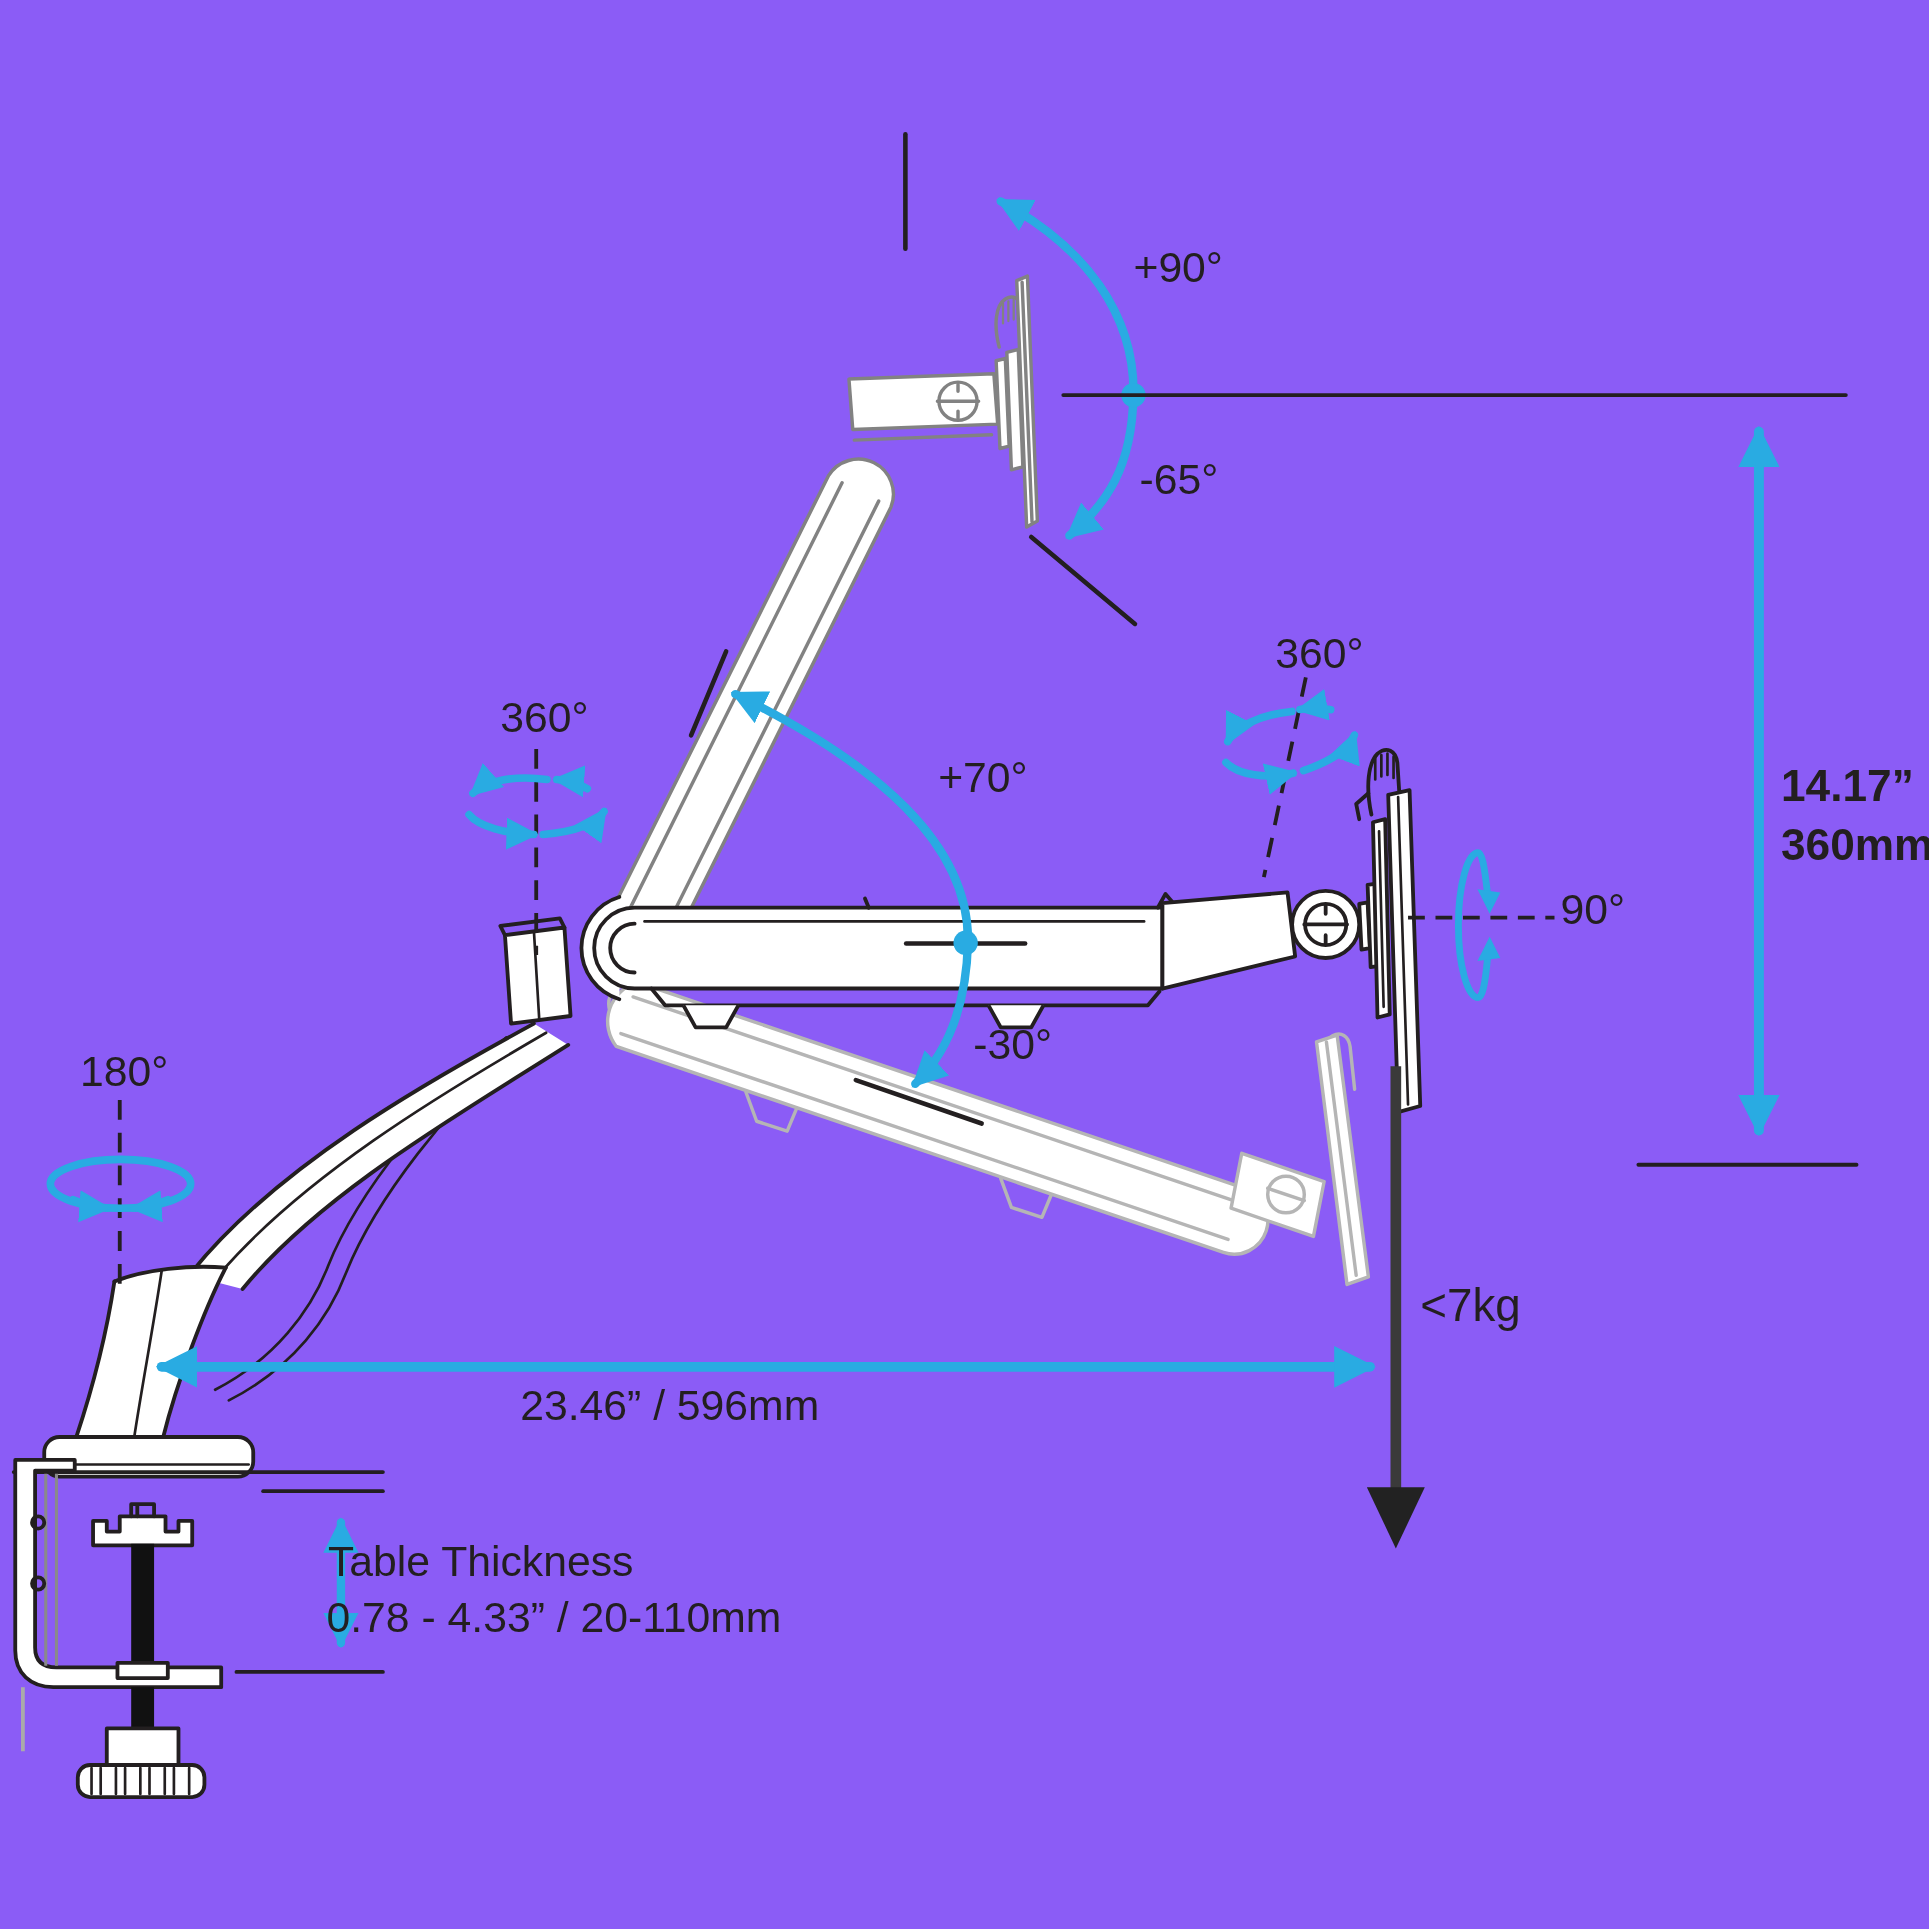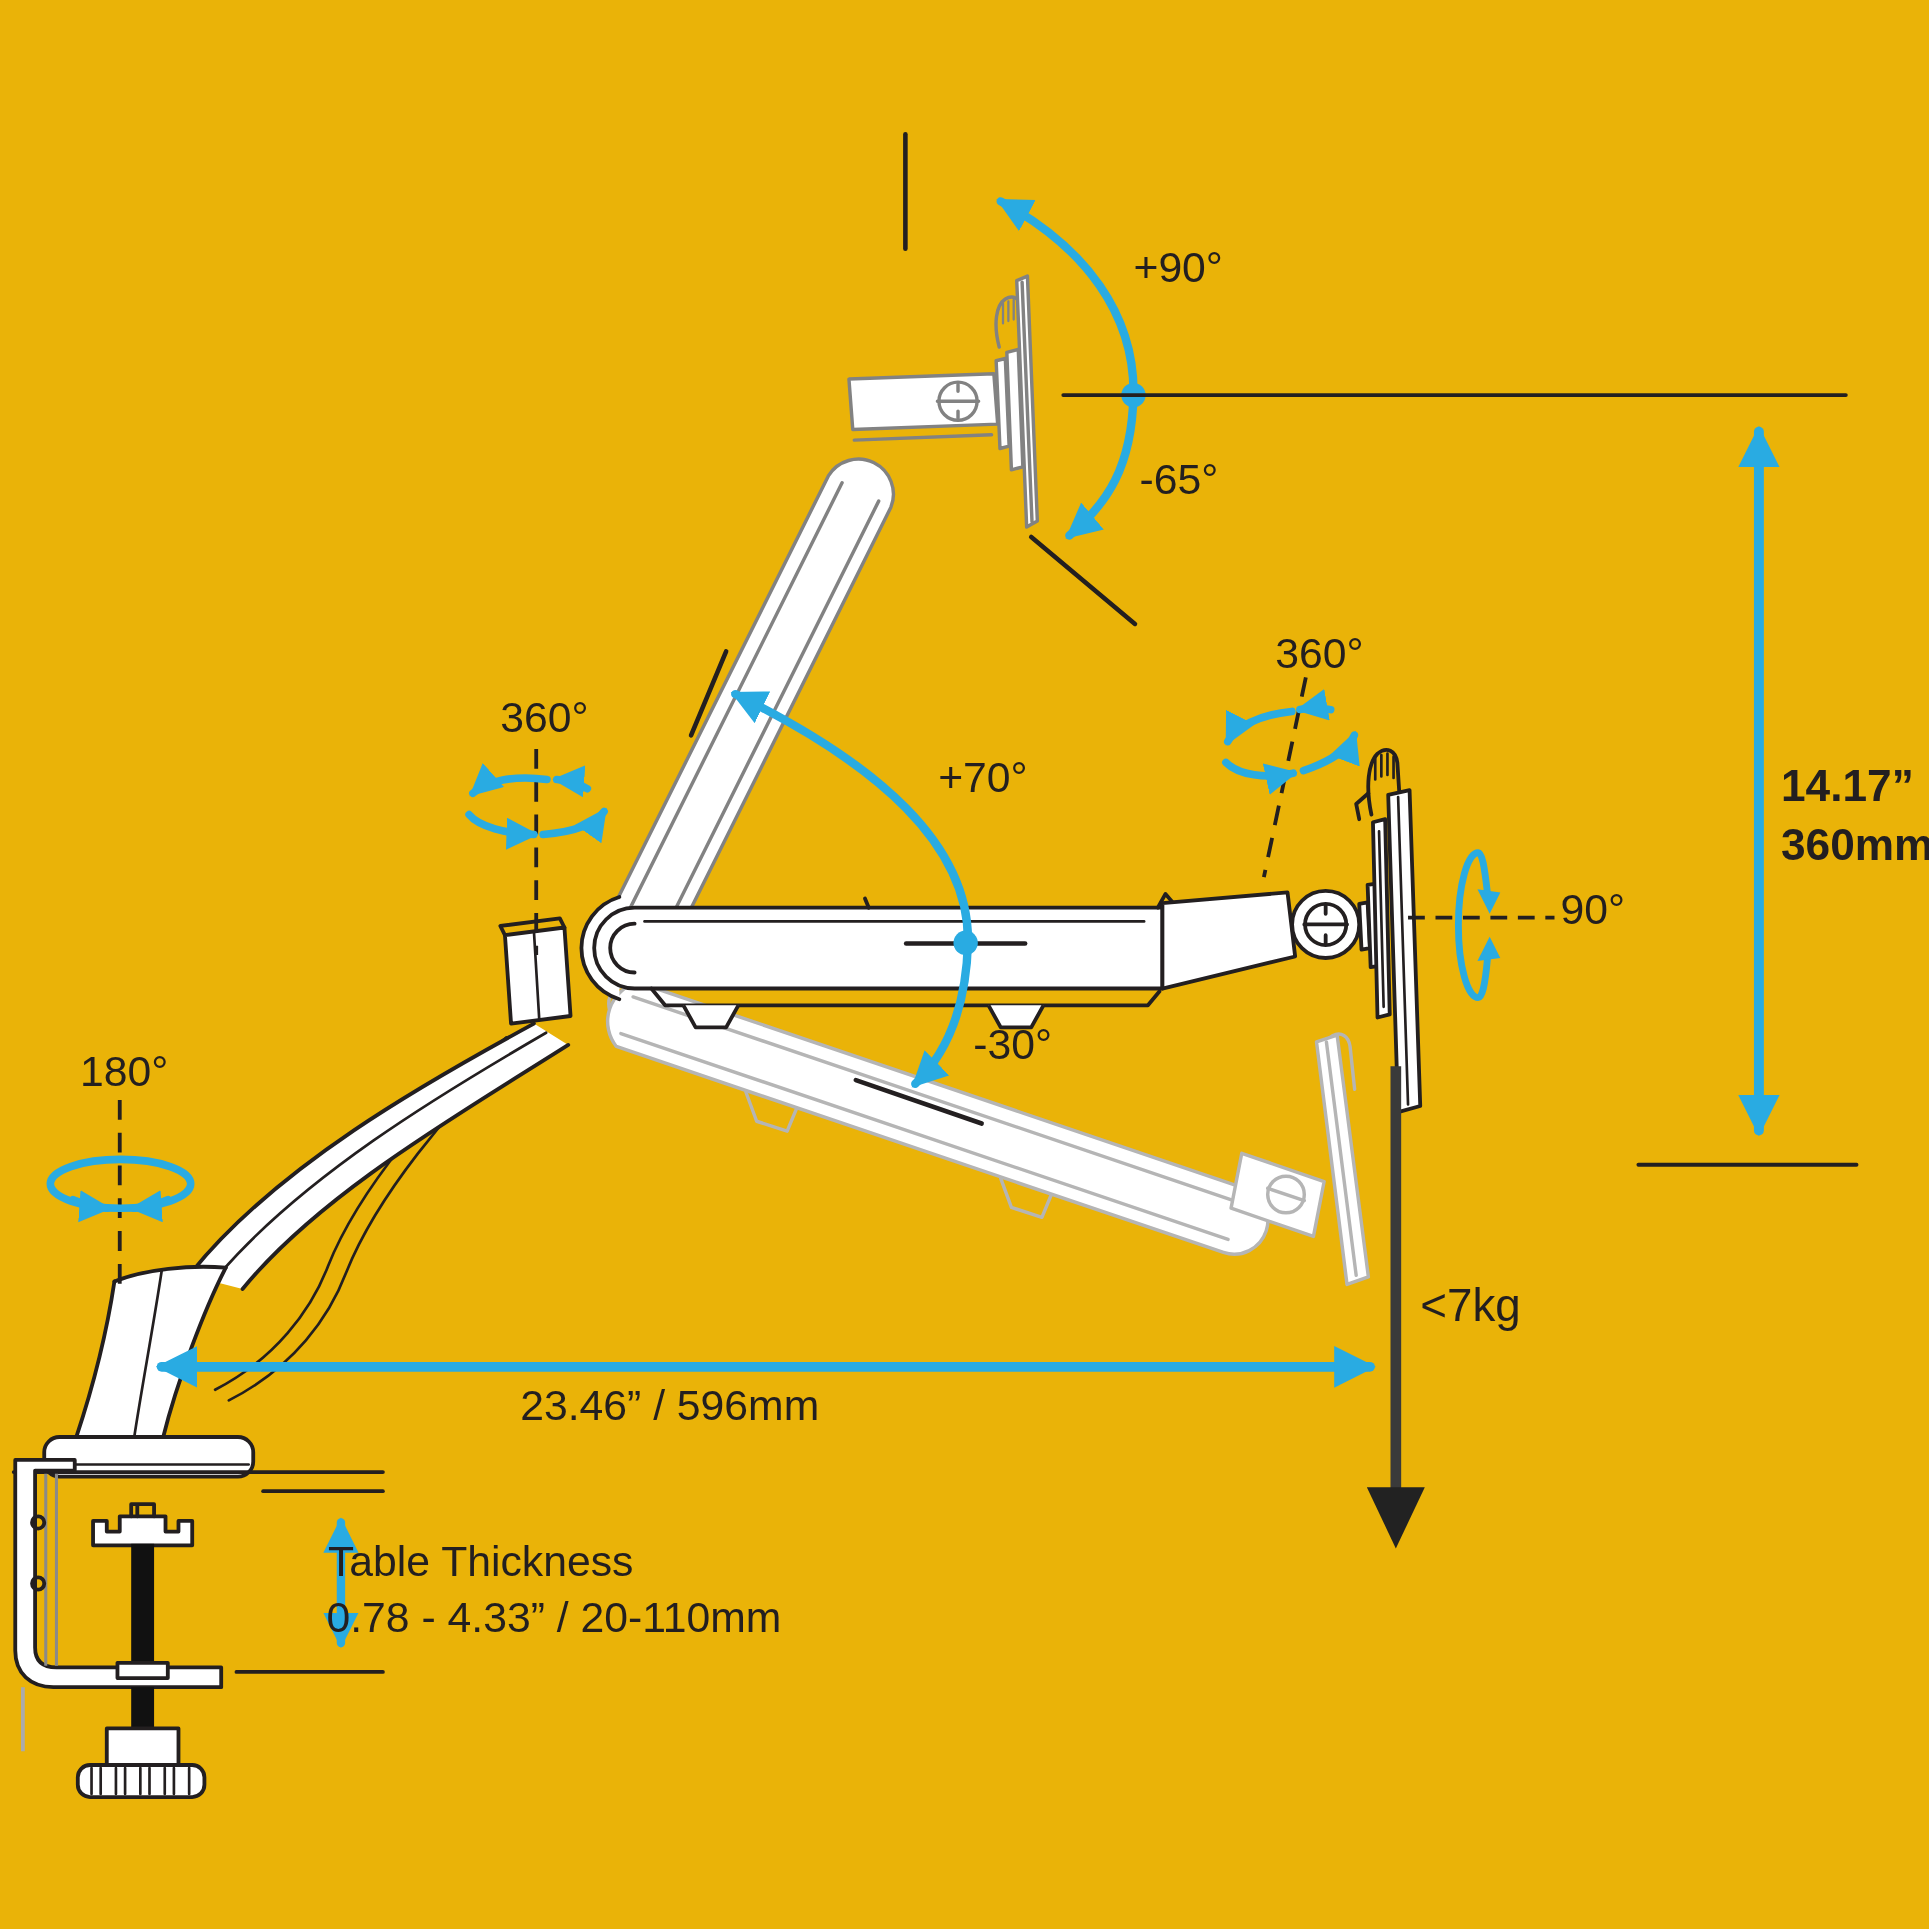--- a/index.html
+++ b/index.html
@@ -1,16 +1,16 @@
 <!DOCTYPE html>
 <html style="font-size:12.2px"><head>
 <meta charset="utf-8">
 <style>
   html,body{margin:0;padding:0;background:#ffffff;}
-  .canvas{position:relative;width:1929px;height:1929px;background:#eab308;overflow:hidden;
+  .canvas{position:relative;width:1929px;height:1929px;background:#8b5cf6;overflow:hidden;
           font-family:"Liberation Sans", sans-serif;}
   svg{display:block;}
   .lbl{fill:#231f20;font-size:56px;font-family:"Liberation Sans", sans-serif;}
   .lbl-bold{fill:#231f20;font-size:58px;font-weight:bold;font-family:"Liberation Sans", sans-serif;}
   .lbl-big{fill:#231f20;font-size:60px;font-family:"Liberation Sans", sans-serif;}
   .blk{stroke:#231f20;fill:none;stroke-width:5;stroke-linecap:round;stroke-linejoin:round;}
   .blkf{stroke:#231f20;fill:#ffffff;stroke-width:5;stroke-linejoin:round;}
   .thin{stroke:#231f20;fill:none;stroke-width:3.5;stroke-linecap:round;}
   .tick{stroke:#231f20;fill:none;stroke-width:6;stroke-linecap:round;}
   .dash{stroke:#231f20;fill:none;stroke-width:5;stroke-dasharray:26 17;stroke-linecap:butt;}

